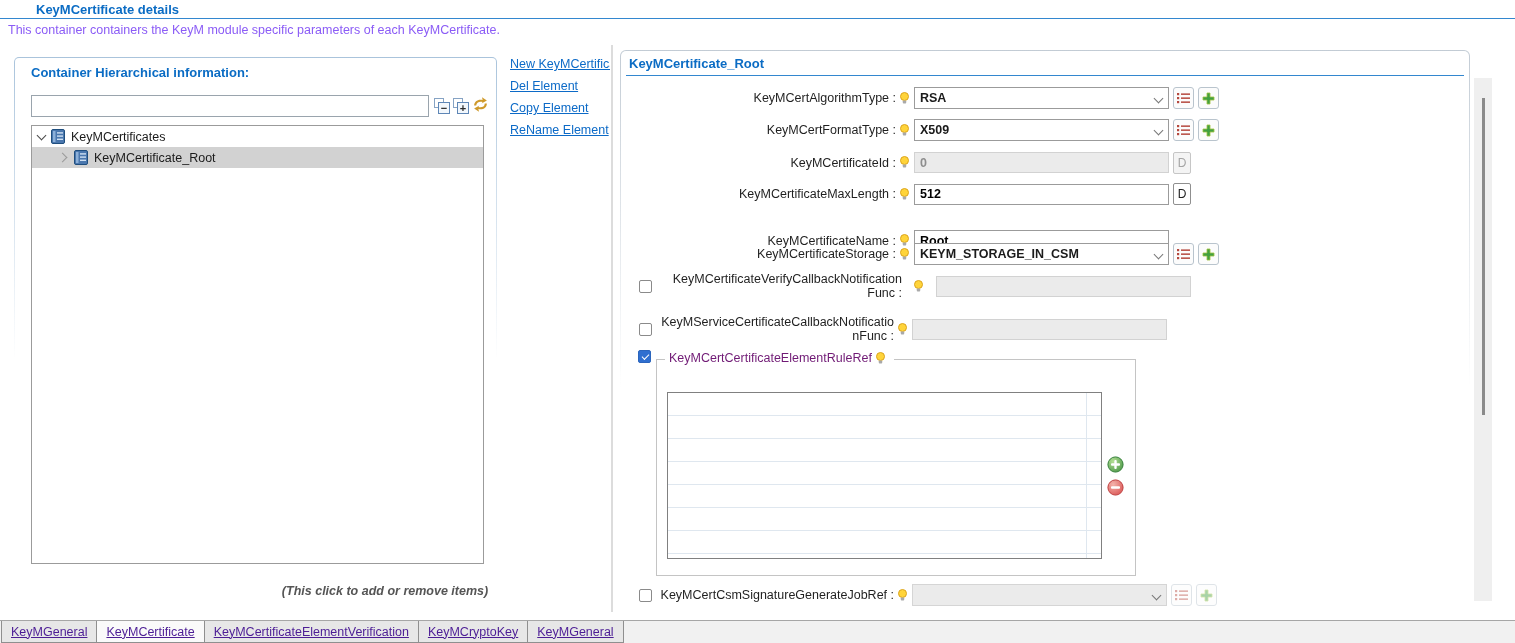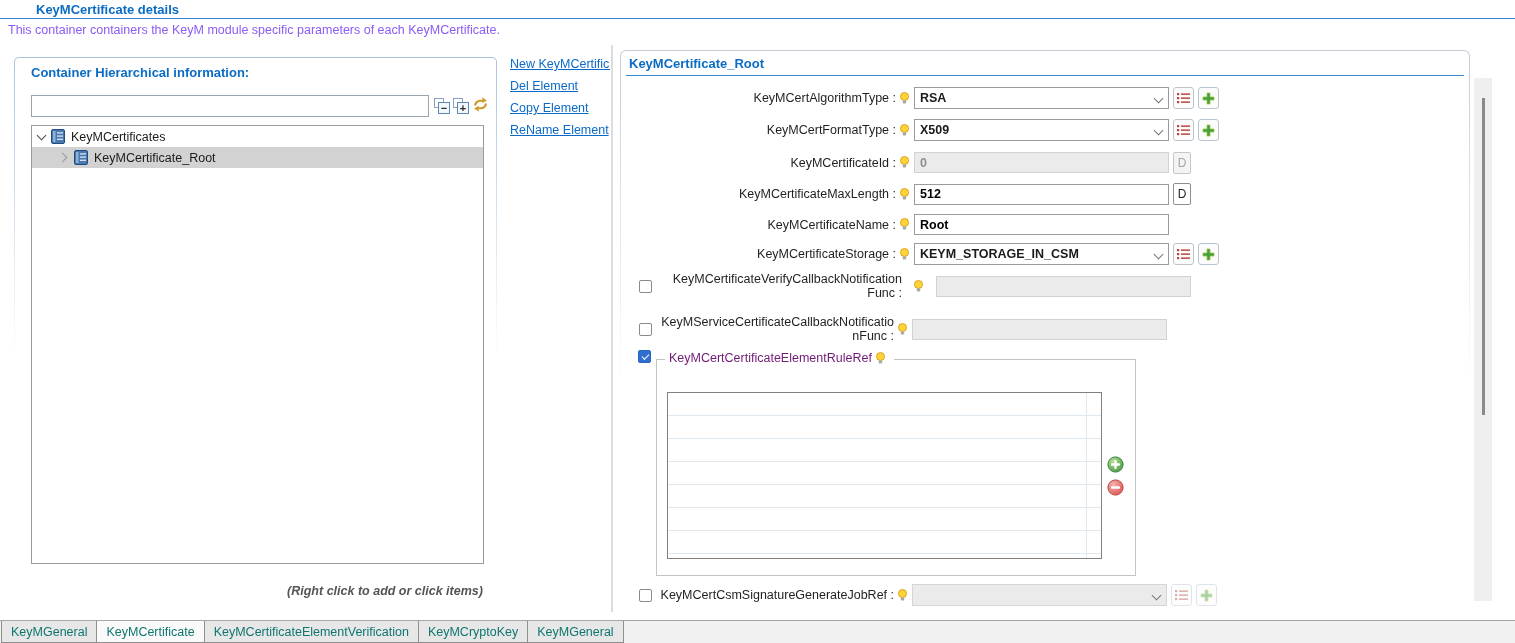--- a/index.html
+++ b/index.html
@@ -97,21 +97,21 @@
     border:1px solid #808080; background:#fff;
     background-image:repeating-linear-gradient(to bottom, transparent 0 22px, #dfe7ef 22px 23px);
   }
   .rule-table .vline { position:absolute; right:14px; top:0; bottom:0; width:1px; background:#dfe7ef; }
   .circle-btn { position:absolute; left:450px; width:17px; height:17px; cursor:pointer; }
 
   
   .tabbar { position:absolute; left:0; top:620px; width:1515px; height:23px;
             background:#f1f1f1; border-top:1px solid #a6a6a6; display:flex; align-items:stretch; padding-left:2px; }
   .tab { border:1px solid #8f8f8f; border-top:none; margin-left:-1px; background:#e7e7e7;
-         padding:0 9px; display:flex; align-items:center; font-size:12.5px; color:#0f766e; cursor:pointer; }
+         padding:0 9px; display:flex; align-items:center; font-size:12.5px; color:#4c1d95; cursor:pointer;text-decoration:underline; }
   .tab.active { background:#fafafa; }
 </style>
 </head>
 <body>
 
 <div class="page-title">KeyMCertificate details</div>
 <div class="title-rule"></div>
 <div class="page-desc">This container containers the KeyM module specific parameters of each KeyMCertificate.</div>
 
 <div class="lpanel">
@@ -155,21 +155,21 @@
           <rect x="6" y="3.2" width="6" height="1.4" fill="#cfe0f2"></rect>
           <rect x="6" y="6.4" width="6" height="1.4" fill="#cfe0f2"></rect>
           <rect x="6" y="9.6" width="6" height="1.4" fill="#cfe0f2"></rect>
         </svg>
       </span>
       <span class="tree-label">KeyMCertificate_Root</span>
     </div>
   </div>
 </div>
 
-<div class="hint">(Right click to add or click items)</div>
+<div class="hint">(This click to add or remove items)</div>
 
 <div class="actions">
   <a class="action-link">New KeyMCertificate</a>
   <a class="action-link">Del Element</a>
   <a class="action-link">Copy Element</a>
   <a class="action-link">ReName Element</a>
 </div>
 
 <div class="vdivider"></div>
 
@@ -260,21 +260,21 @@
           <circle cx="5.5" cy="4.5" r="4" fill="#ffd43a" stroke="#dba41e"></circle>
           <rect x="3.8" y="8.5" width="3.4" height="3" rx="0.8" fill="#a9a9a9"></rect>
         </svg>
     </span>
     <div class="fctrl">
       <input class="tinput" value="512" style="">
     </div>
     <span class="d-btn">D</span>
   </div>
 
-  <div class="frow" style="top:163px; height:21px;">
+  <div class="frow" style="top:179px; height:21px;">
     <span class="flabel">KeyMCertificateName :</span>
     <span class="bulb">
       <svg width="11" height="13" viewBox="0 0 11 13">
           <circle cx="5.5" cy="4.5" r="4" fill="#ffd43a" stroke="#dba41e"></circle>
           <rect x="3.8" y="8.5" width="3.4" height="3" rx="0.8" fill="#a9a9a9"></rect>
         </svg>
     </span>
     <div class="fctrl">
       <input class="tinput" value="Root" style="">
     </div>

